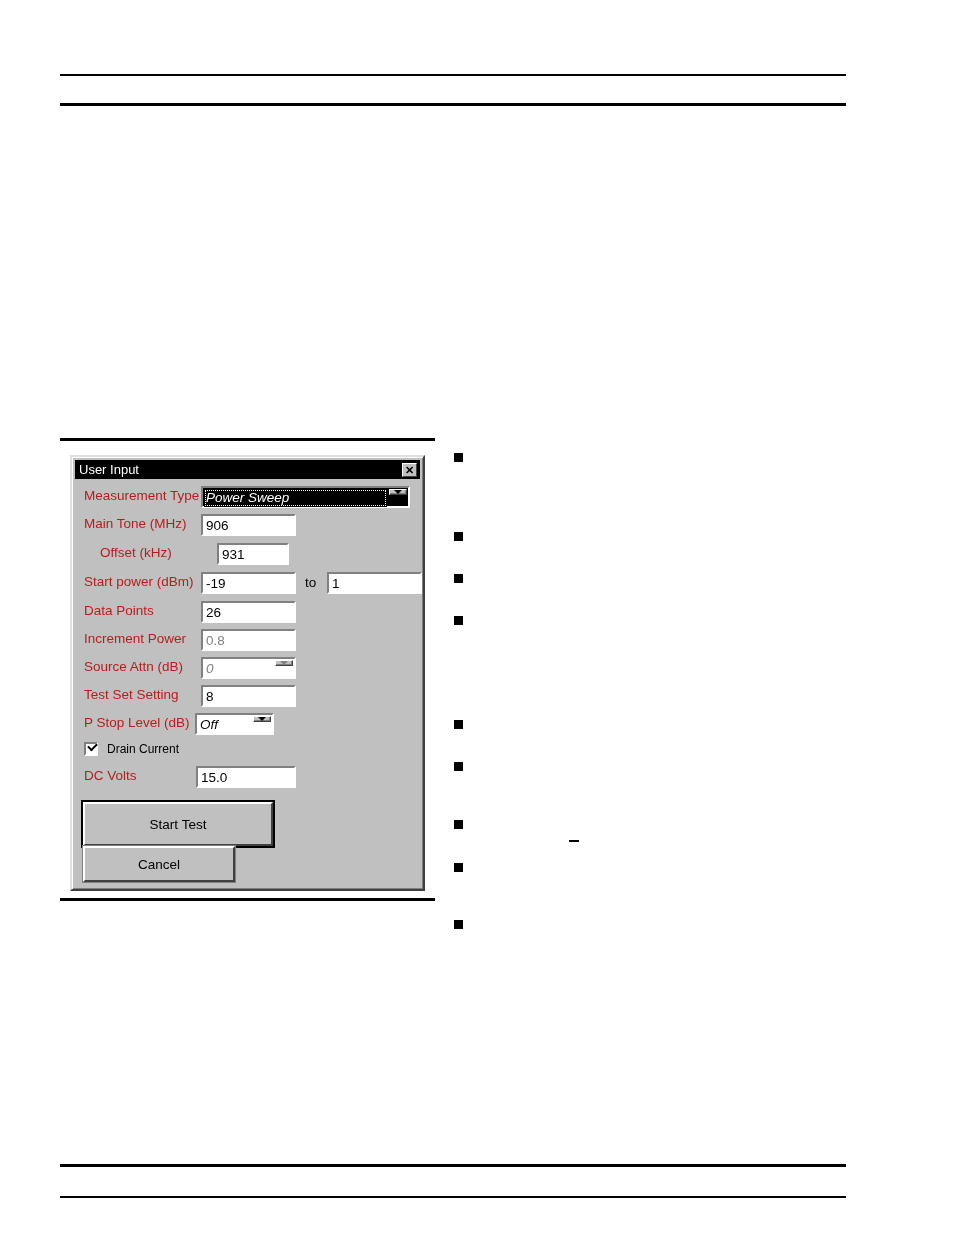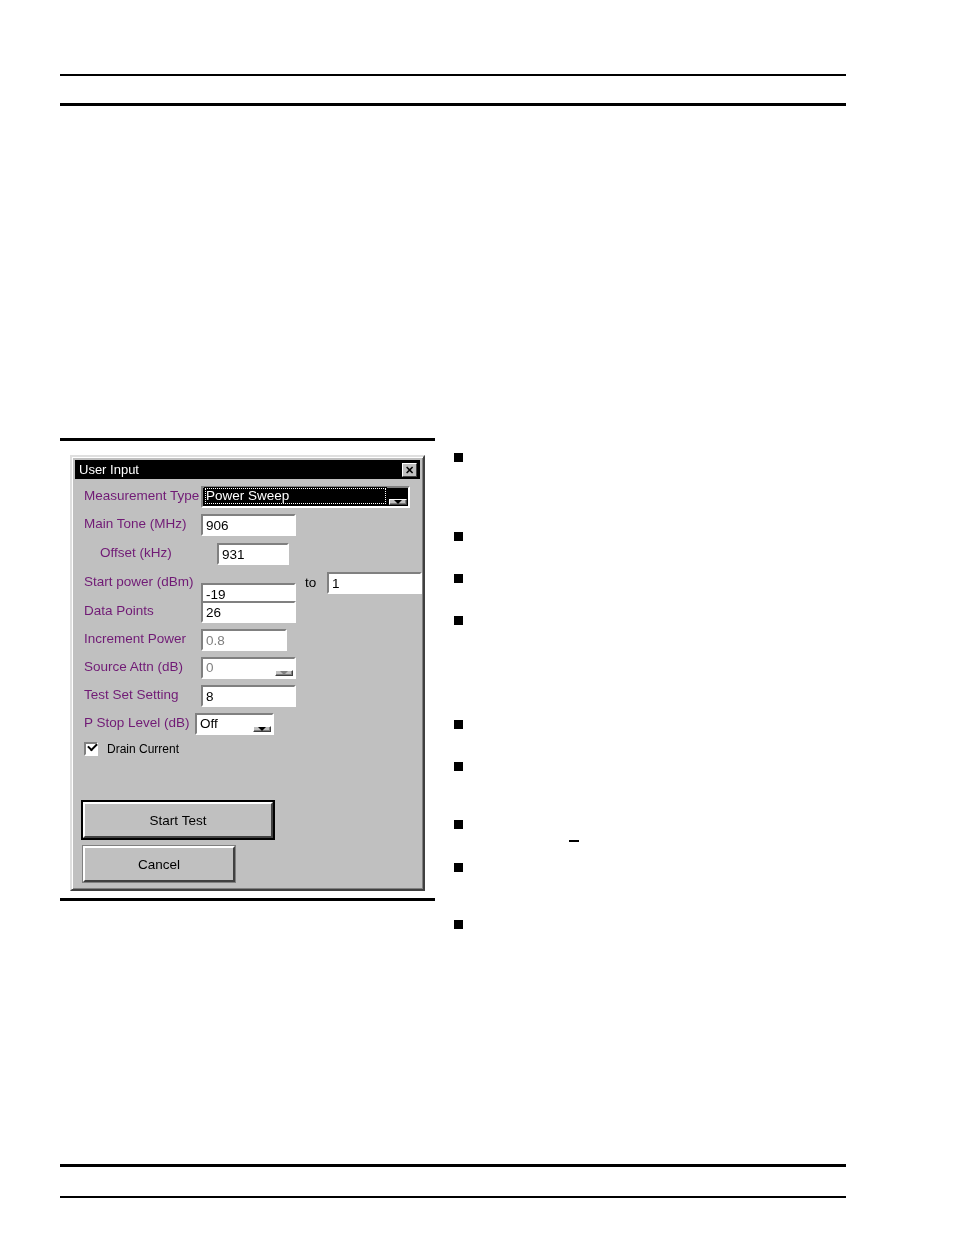--- a/index.html
+++ b/index.html
@@ -89,21 +89,21 @@
     left: 0;
     width: 100%;
     height: 26px;
   }
   .field-label {
     position: absolute;
     left: 12px;
     top: 3px;
     font-size: 13.5px;
     line-height: 16px;
-    color: #701a75;
+    color: #b91c1c;
     white-space: nowrap;
   }
 
   
   .textbox {
     position: absolute;
     background: #ffffff;
     border-top: 2px solid #808080;
     border-left: 2px solid #808080;
     border-right: 2px solid #ffffff;
@@ -124,21 +124,22 @@
   .combo {
     position: absolute;
     height: 22px;
     box-sizing: border-box;
     background: #ffffff;
     border-top: 2px solid #808080;
     border-left: 2px solid #808080;
     border-right: 2px solid #ffffff;
     border-bottom: 2px solid #ffffff;
     display: flex;
-    align-items: flex-end;
+    align-items: flex-start;
+    font-style: italic;
   }
   .combo-value {
     flex: 1;
     font-size: 13.5px;
     line-height: 18px;
     padding: 1px 0 0 3px;
     color: #000000;
     white-space: nowrap;
     overflow: hidden;
     box-sizing: border-box;
@@ -234,21 +235,21 @@
     font-family: "Liberation Sans", sans-serif;
     border-top: 2px solid #ffffff;
     border-left: 2px solid #ffffff;
     border-right: 2px solid #404040;
     border-bottom: 2px solid #404040;
   }
   #start-test-button {
     left: 11px;
     top: 345px;
     width: 190px;
-    height: 36px;
+    height: 44px;
     outline: 2px solid #000000;
     outline-offset: 0px;
   }
   #cancel-button {
     left: 11px;
     top: 389px;
     width: 152px;
     height: 36px;
     outline: 1px solid #808080;
     outline-offset: 0px;
@@ -303,33 +304,33 @@
     <span class="textbox" style="left:129px; top:1px; width:95px;">906</span>
   </div>
 
   <div class="row" style="top:85px;margin-left:16px;">
     <span class="field-label">Offset (kHz)</span>
     <span class="textbox" style="left:129px; top:1px; width:72px;">931</span>
   </div>
 
   <div class="row" style="top:114px;">
     <span class="field-label">Start power (dBm)</span>
-    <span class="textbox" style="left:129px; top:12px; width:95px;">-19</span>
+    <span class="textbox" style="left:129px; top:1px; width:95px;">-19</span>
     <span id="range-to-label" style="left:233px; top:4px;">to</span>
     <span class="textbox" style="left:255px; top:1px; width:95px;">1</span>
   </div>
 
   <div class="row" style="top:143px;">
     <span class="field-label">Data Points</span>
     <span class="textbox" style="left:129px; top:1px; width:95px;">26</span>
   </div>
 
   <div class="row" style="top:171px;">
     <span class="field-label">Increment Power</span>
-    <span class="textbox disabled" style="left:129px; top:1px; width:86px;">0.8</span>
+    <span class="textbox disabled" style="left:129px; top:1px; width:95px;">0.8</span>
   </div>
 
   <div class="row" style="top:199px;padding-left:28px;">
     <span class="field-label">Source Attn (dB)</span>
     <div class="combo disabled" style="left:129px; top:1px; width:95px;">
       <span class="combo-value">0</span>
       <span class="combo-arrow-btn">
           <span class="arrow-glyph dim"></span>
         </span>
     </div>
@@ -350,20 +351,24 @@
     </div>
   </div>
 
   <div id="drain-current-row">
     <span class="checkbox-box">
         <span class="tick"></span>
       </span>
     <span id="drain-current-label">Drain Current</span>
   </div>
 
+  <div class="row" style="top:308px;">
+    <span class="field-label">DC Volts</span>
+    <span class="textbox" style="left:124px; top:1px; width:100px;">15.0</span>
+  </div>
 
   <div class="pushbutton" id="start-test-button">
     <span>Start Test</span>
   </div>
   <div class="pushbutton" id="cancel-button">
     <span>Cancel</span>
   </div>
 
 </div>
 

